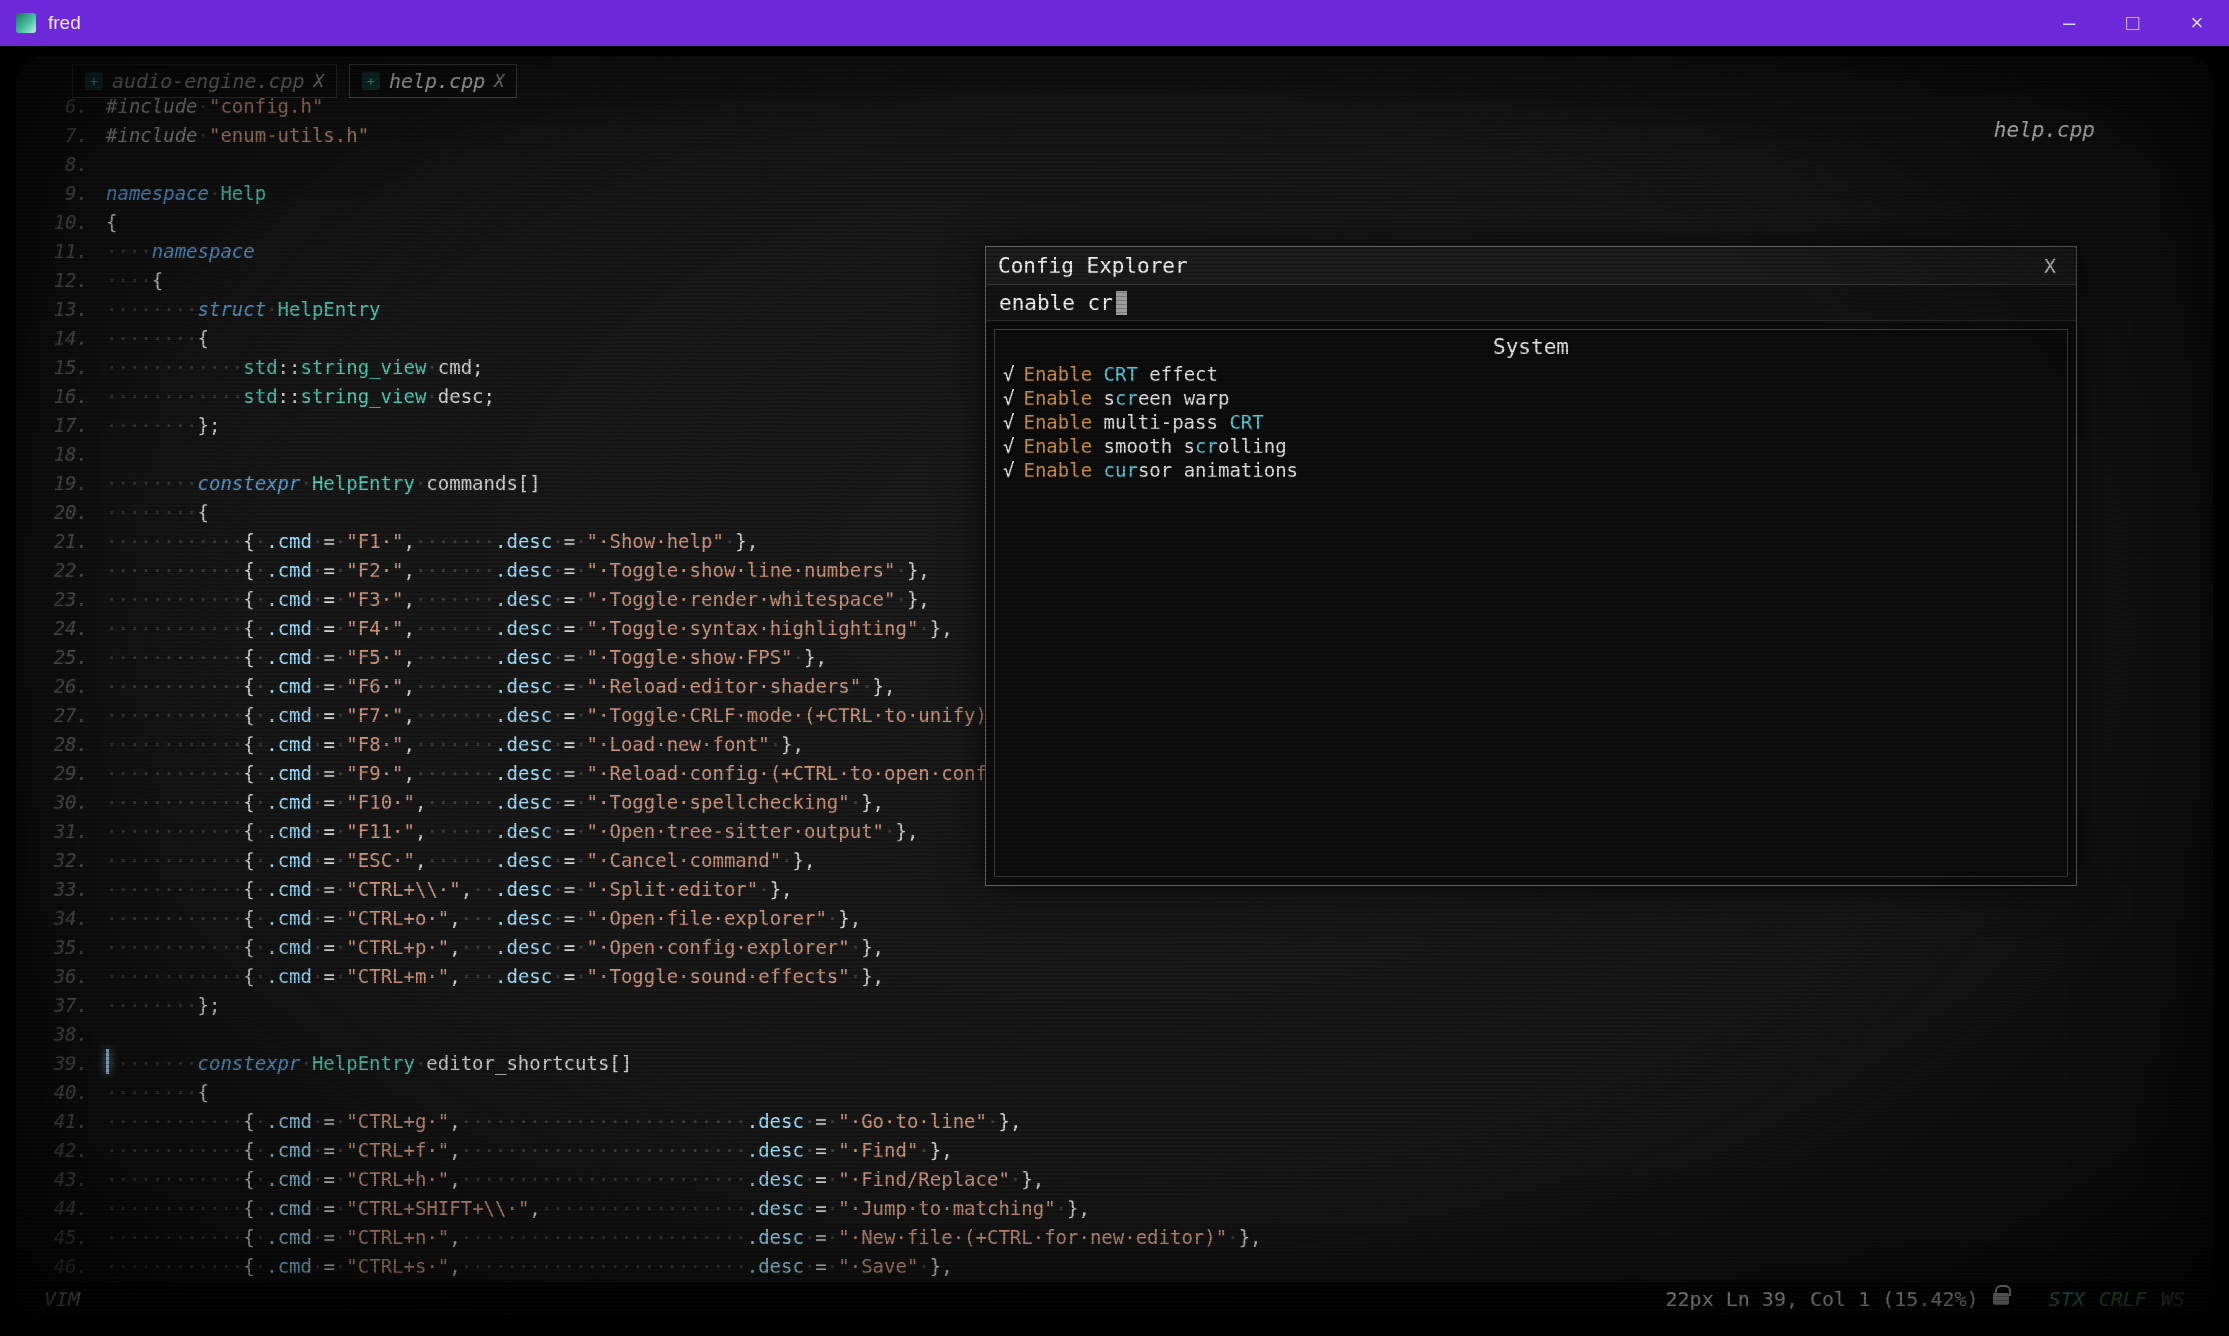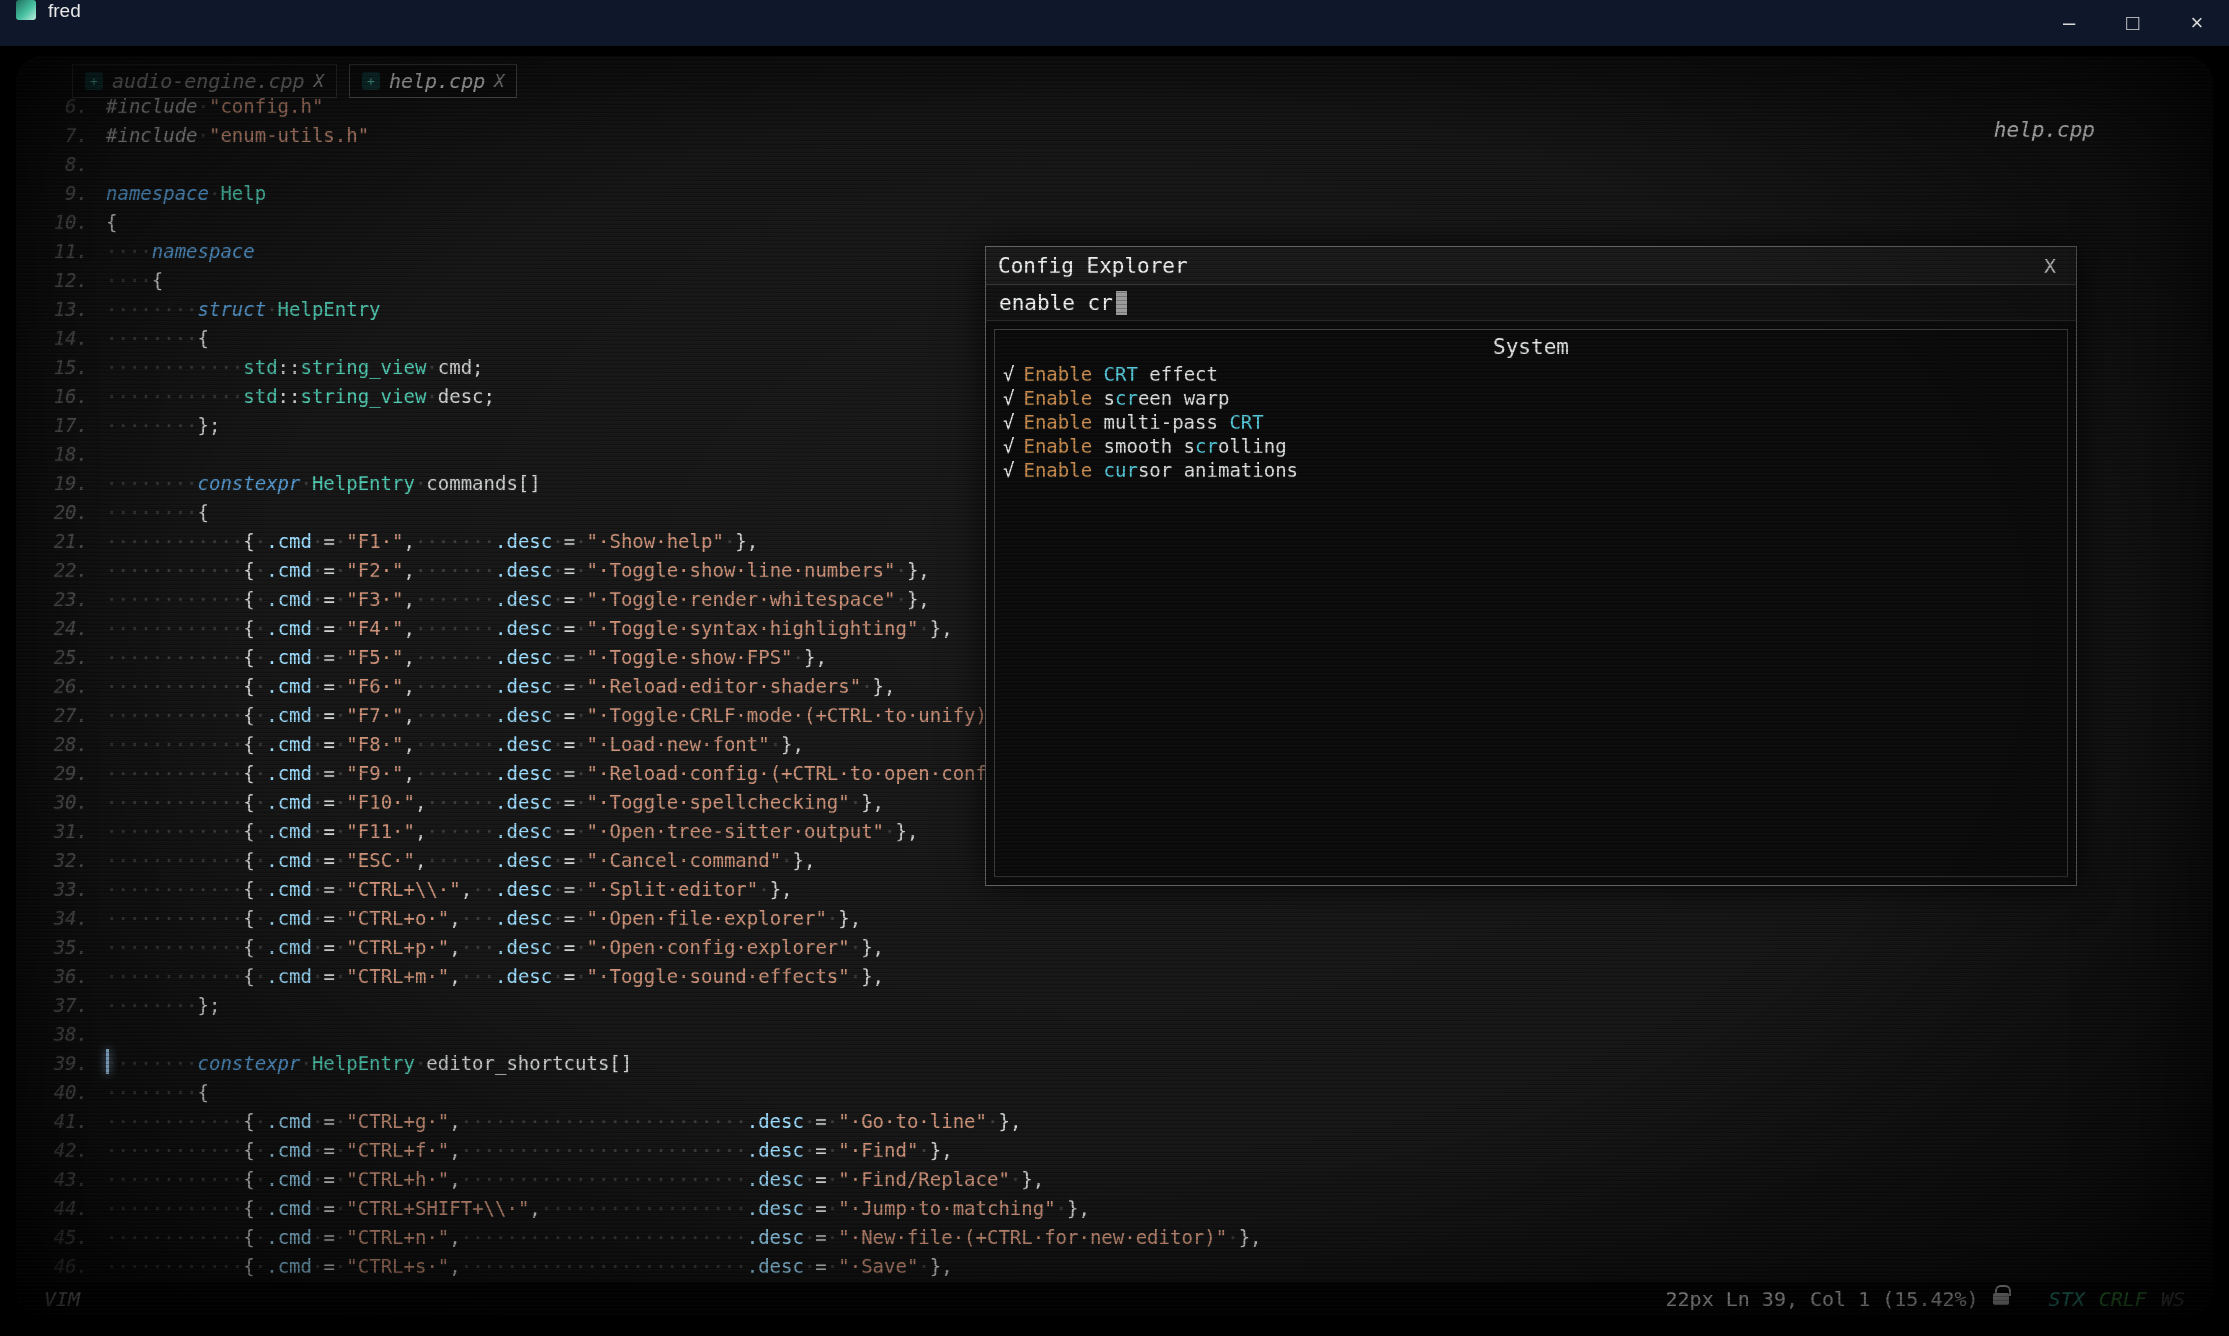--- a/index.html
+++ b/index.html
@@ -1,21 +1,21 @@
 <!DOCTYPE html>
 <html style="--kw: #569cd6; --type: #4ec9b0; --member: #9cdcfe; --string: #ce9178; --plain: #d0d0d0; --ws: #3d3d3d; --linenum: #5f5f5f; --match_enable: #c98a4b; --match_cr: #53c6d8;"><head>
 <meta charset="utf-8">
 <style>
   * { margin:0; padding:0; box-sizing:border-box; }
   html,body { width:2229px; height:1336px; background:#000; overflow:hidden;
               font-family:"DejaVu Sans Mono", monospace; }
 
   
-  .titlebar { position:absolute; top:0; left:0; right:0; height:46px; background:#0f172a;
-              display:flex; color:#e8e8e8;
+  .titlebar { position:absolute; top:0; left:0; right:0; height:46px; background:#6d28d9;
+              display:flex; align-items:center; color:#e8e8e8;
               font-family:"Liberation Sans", sans-serif; font-size:19px; z-index:100; }
   .app-icon { width:20px; height:20px; margin:0 12px 0 16px; border-radius:3px;
               background:linear-gradient(135deg,#1f6f5f,#46c0a0 55%,#bfeee0); }
   .controls { margin-left:auto; display:flex; height:100%; }
   .ctrl { width:64px; height:100%; display:flex; align-items:center; justify-content:center;
           font-size:22px; color:#d8d8d8; }
 
   
   .screen { position:absolute; top:46px; left:0; right:0; bottom:0; background:#000; }
   .crt { position:absolute; top:10px; left:16px; right:16px; bottom:20px; border-radius:28px;

